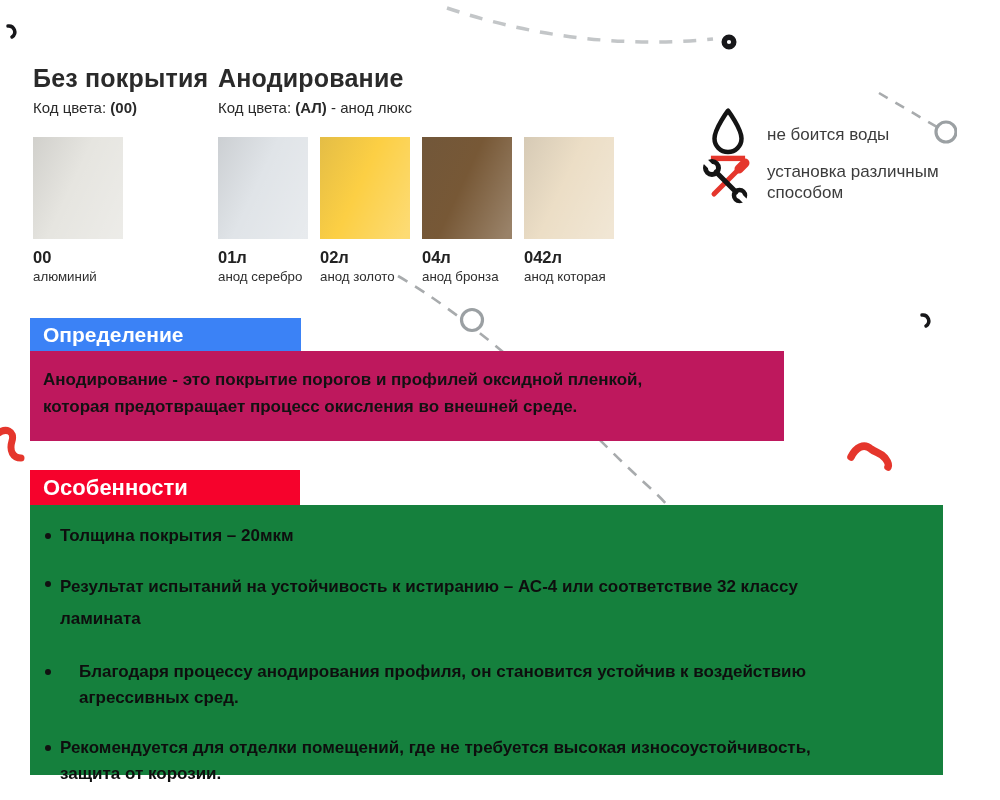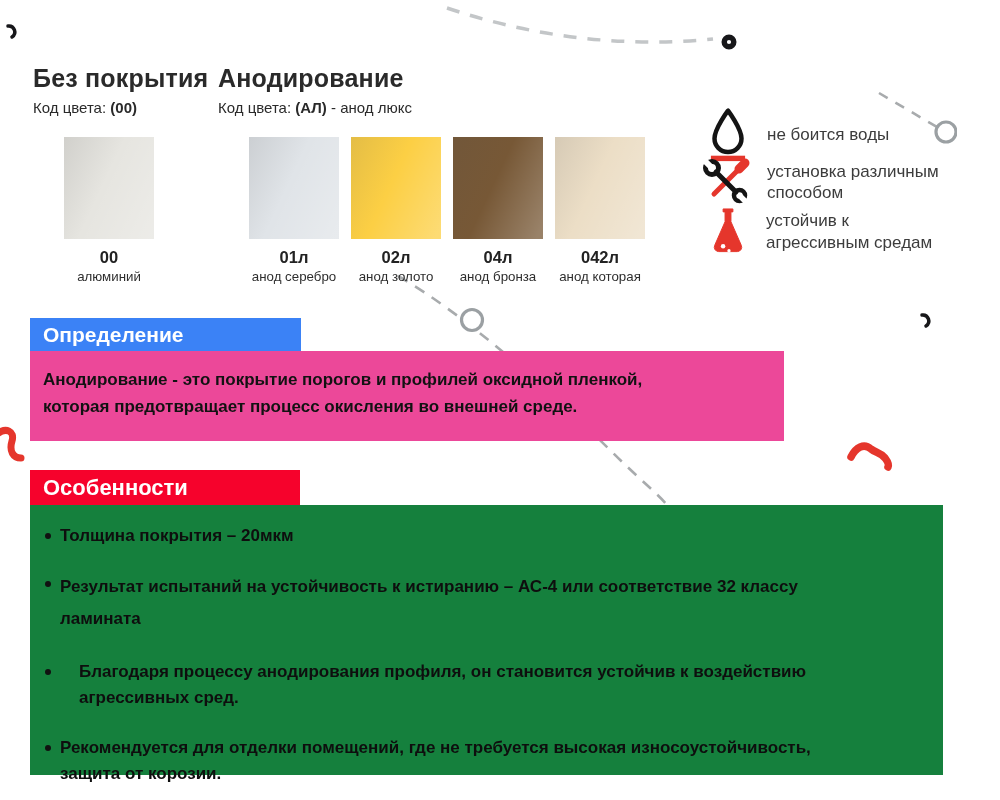--- a/index.html
+++ b/index.html
@@ -6,21 +6,21 @@
   #canvas{
     position:relative;width:957px;height:800px;background:#fff;overflow:hidden;
     font-family:"Liberation Sans", sans-serif;color:#262626;
   }
   .abs{position:absolute;}
   
   .group-title{font-size:25px;font-weight:700;color:#2a2a2a;letter-spacing:.2px;}
   .code-line{font-size:15px;color:#2a2a2a;margin-top:6px;}
   .code-line .b{font-weight:700;}
   
-  .swatch-col{width:90px;text-align:center;margin-left:31px;}
+  .swatch-col{width:90px;text-align:left;}
   .swatch{
     width:90px;height:102px;
     background-image:linear-gradient(115deg, rgba(80,80,80,.14), rgba(255,255,255,0) 45%, rgba(255,255,255,.25) 95%);
   }
   .sw-code{font-size:16.5px;font-weight:700;color:#222;margin-top:9px;}
   .sw-name{font-size:13.3px;color:#2e2e2e;margin-top:2px;white-space:nowrap;}
   
   .benefit{display:flex;align-items:center;}
   .benefit .icobox{flex-shrink:0;display:flex;justify-content:center;}
   .benefit .blabel{font-size:17px;color:#3c3c3c;line-height:1.25;margin-left:16px;}
@@ -134,35 +134,25 @@
         <line x1="14" y1="14" x2="34" y2="34" stroke="#141414" stroke-width="5" stroke-linecap="round"></line>
         <circle cx="10" cy="10" r="6.5" fill="none" stroke="#141414" stroke-width="5"></circle>
         <line x1="10" y1="10" x2="0" y2="0" stroke="#ffffff" stroke-width="6"></line>
         <circle cx="37.5" cy="37.5" r="5.5" fill="none" stroke="#141414" stroke-width="4.5"></circle>
         <line x1="37.5" y1="37.5" x2="47" y2="47" stroke="#ffffff" stroke-width="5.5"></line>
       </svg>
     </div>
     <div class="blabel" style="width:190px;">установка различным способом</div>
   </div>
 
-  <div class="abs benefit z2" style="left:706px;top:206px;">
-    <div class="icobox" style="width:44px;">
-      <svg width="40" height="51" viewBox="0 0 40 52">
-        <path d="M15 3 h10 v3 h-2 v10 l10.5 24 a4.5 4.5 0 0 1 -4 6.5 h-19 a4.5 4.5 0 0 1 -4 -6.5 L17 16 V6 h-2 Z" fill="#e5362c" stroke="#e5362c" stroke-width="1" stroke-linejoin="round"></path>
-        <circle cx="15" cy="41" r="2.3" fill="#ffffff"></circle>
-        <circle cx="21" cy="45.5" r="1.7" fill="#ffffff"></circle>
-      </svg>
-    </div>
-    <div class="blabel" style="width:180px;">устойчив к агрессивным средам</div>
-  </div>
 
   <div class="abs banner" id="def-banner" style="background-color: #3b82f6;">
     <span>Определение</span>
   </div>
-  <div class="abs graybox" id="def-box" style="background-color: #ec4899;">
+  <div class="abs graybox" id="def-box" style="background-color: #be185d;">
     <p>Анодирование - это покрытие порогов и профилей оксидной пленкой, которая предотвращает процесс окисления во внешней среде.</p>
   </div>
 
   <div class="abs banner" id="feat-banner" style="background-color: rgb(246, 2, 44);">
     <span>Особенности</span>
   </div>
   <div class="abs graybox" id="feat-box" style="background-color: #15803d;">
     <div class="bullet m1">
       <span class="dot"></span>
       <span class="btext">Толщина покрытия – 20мкм</span>

